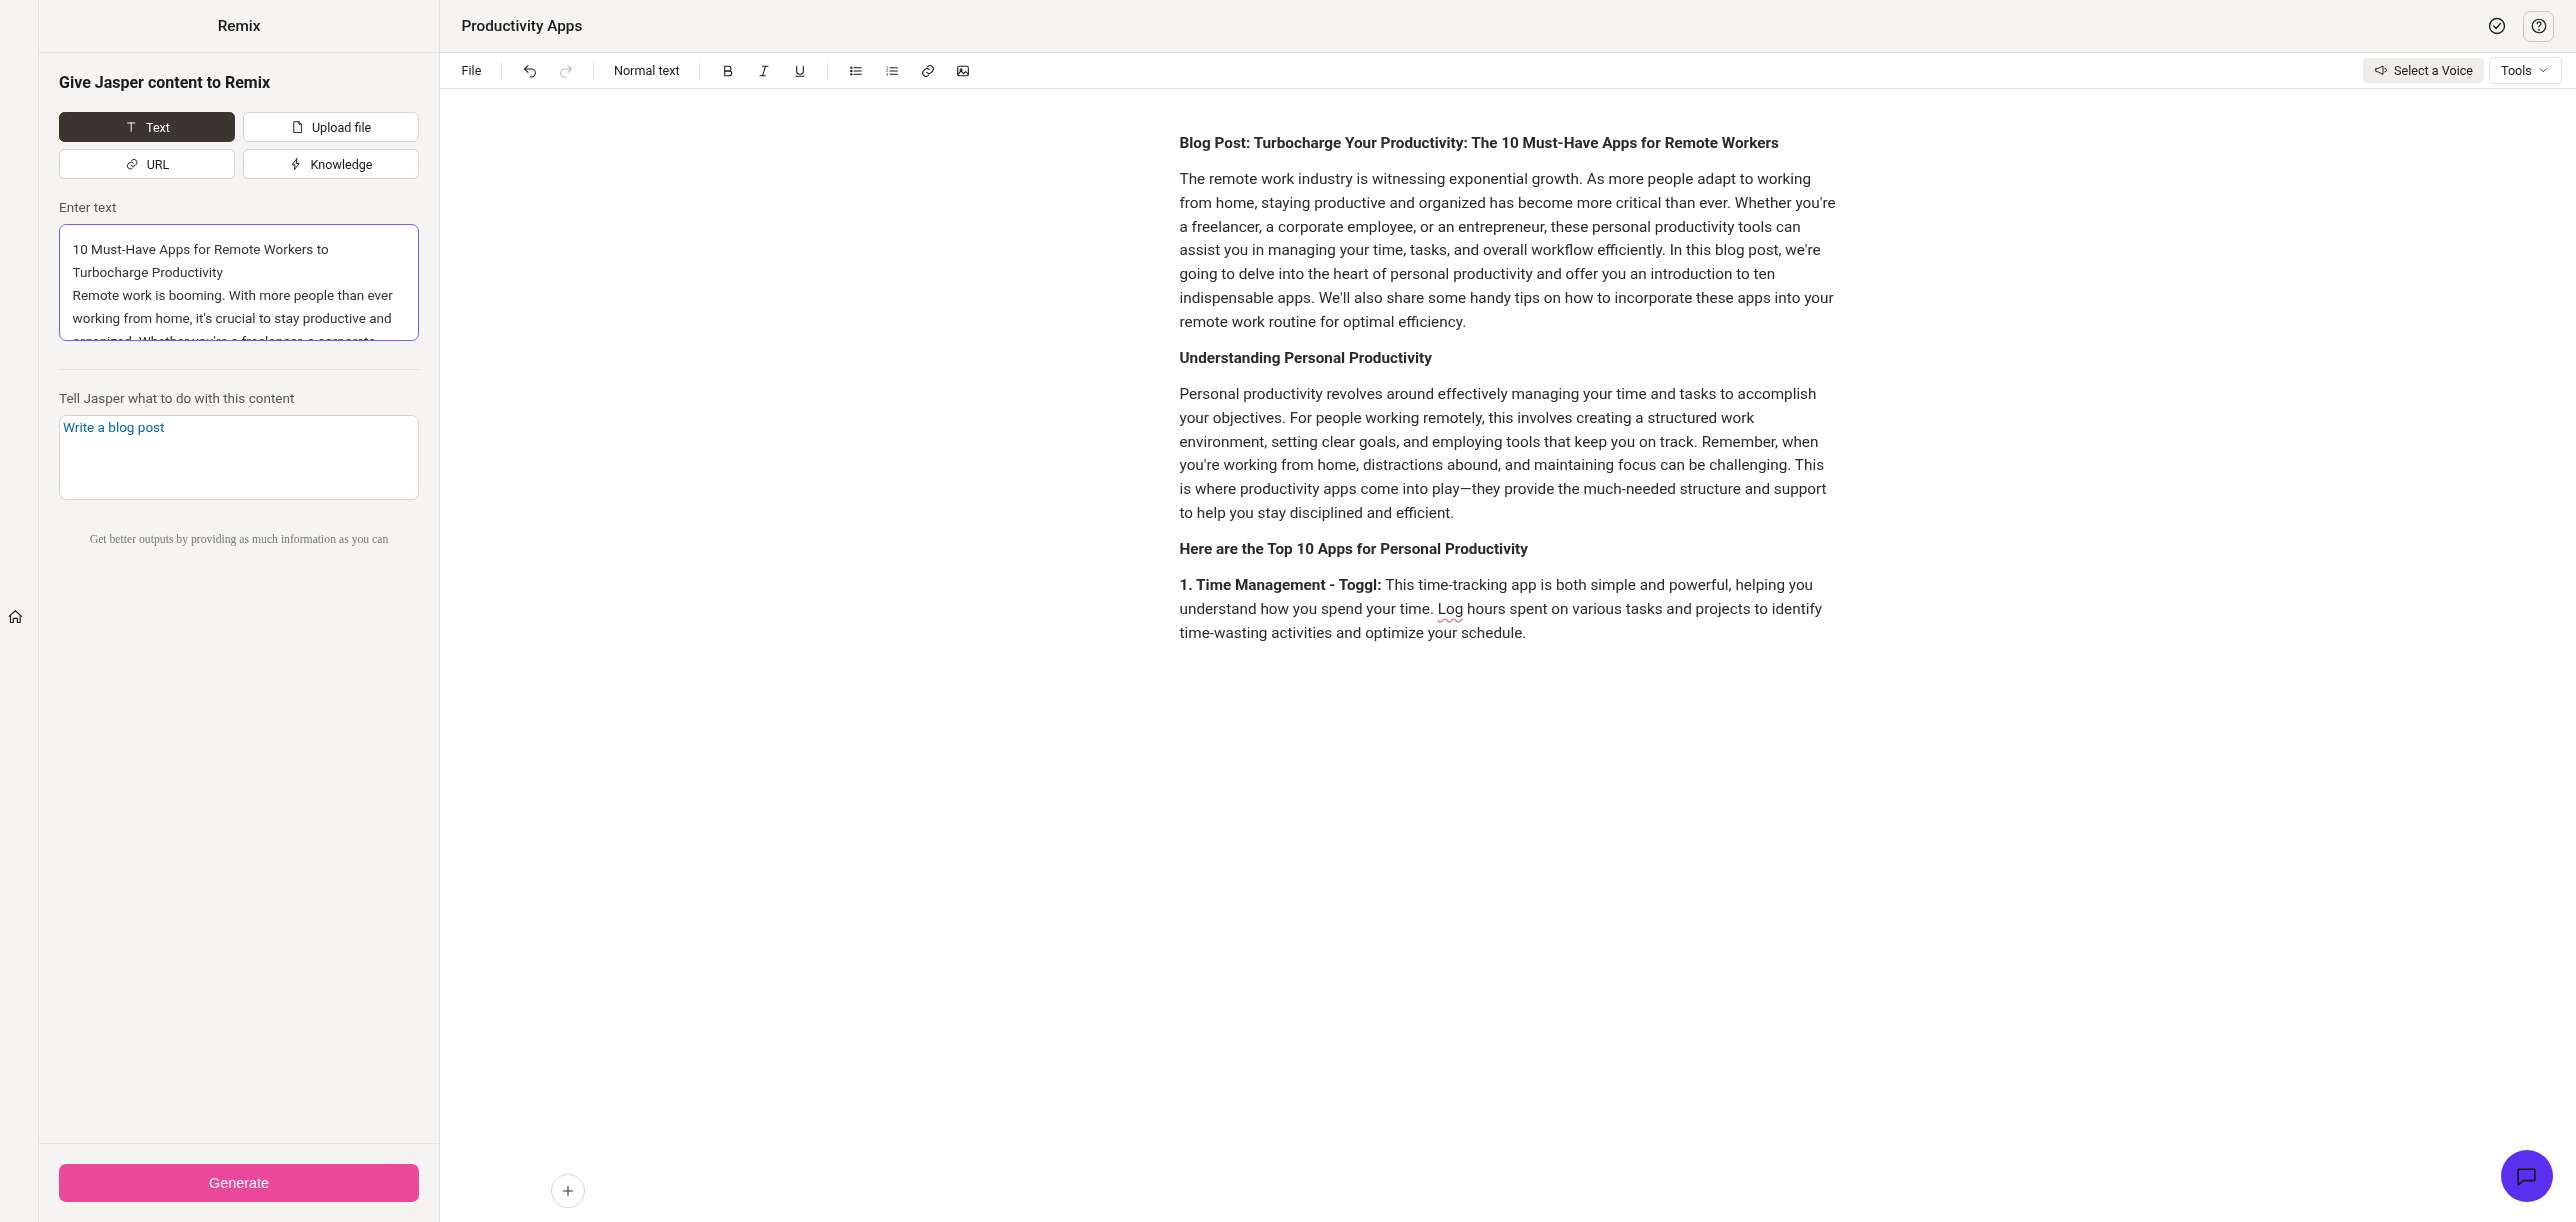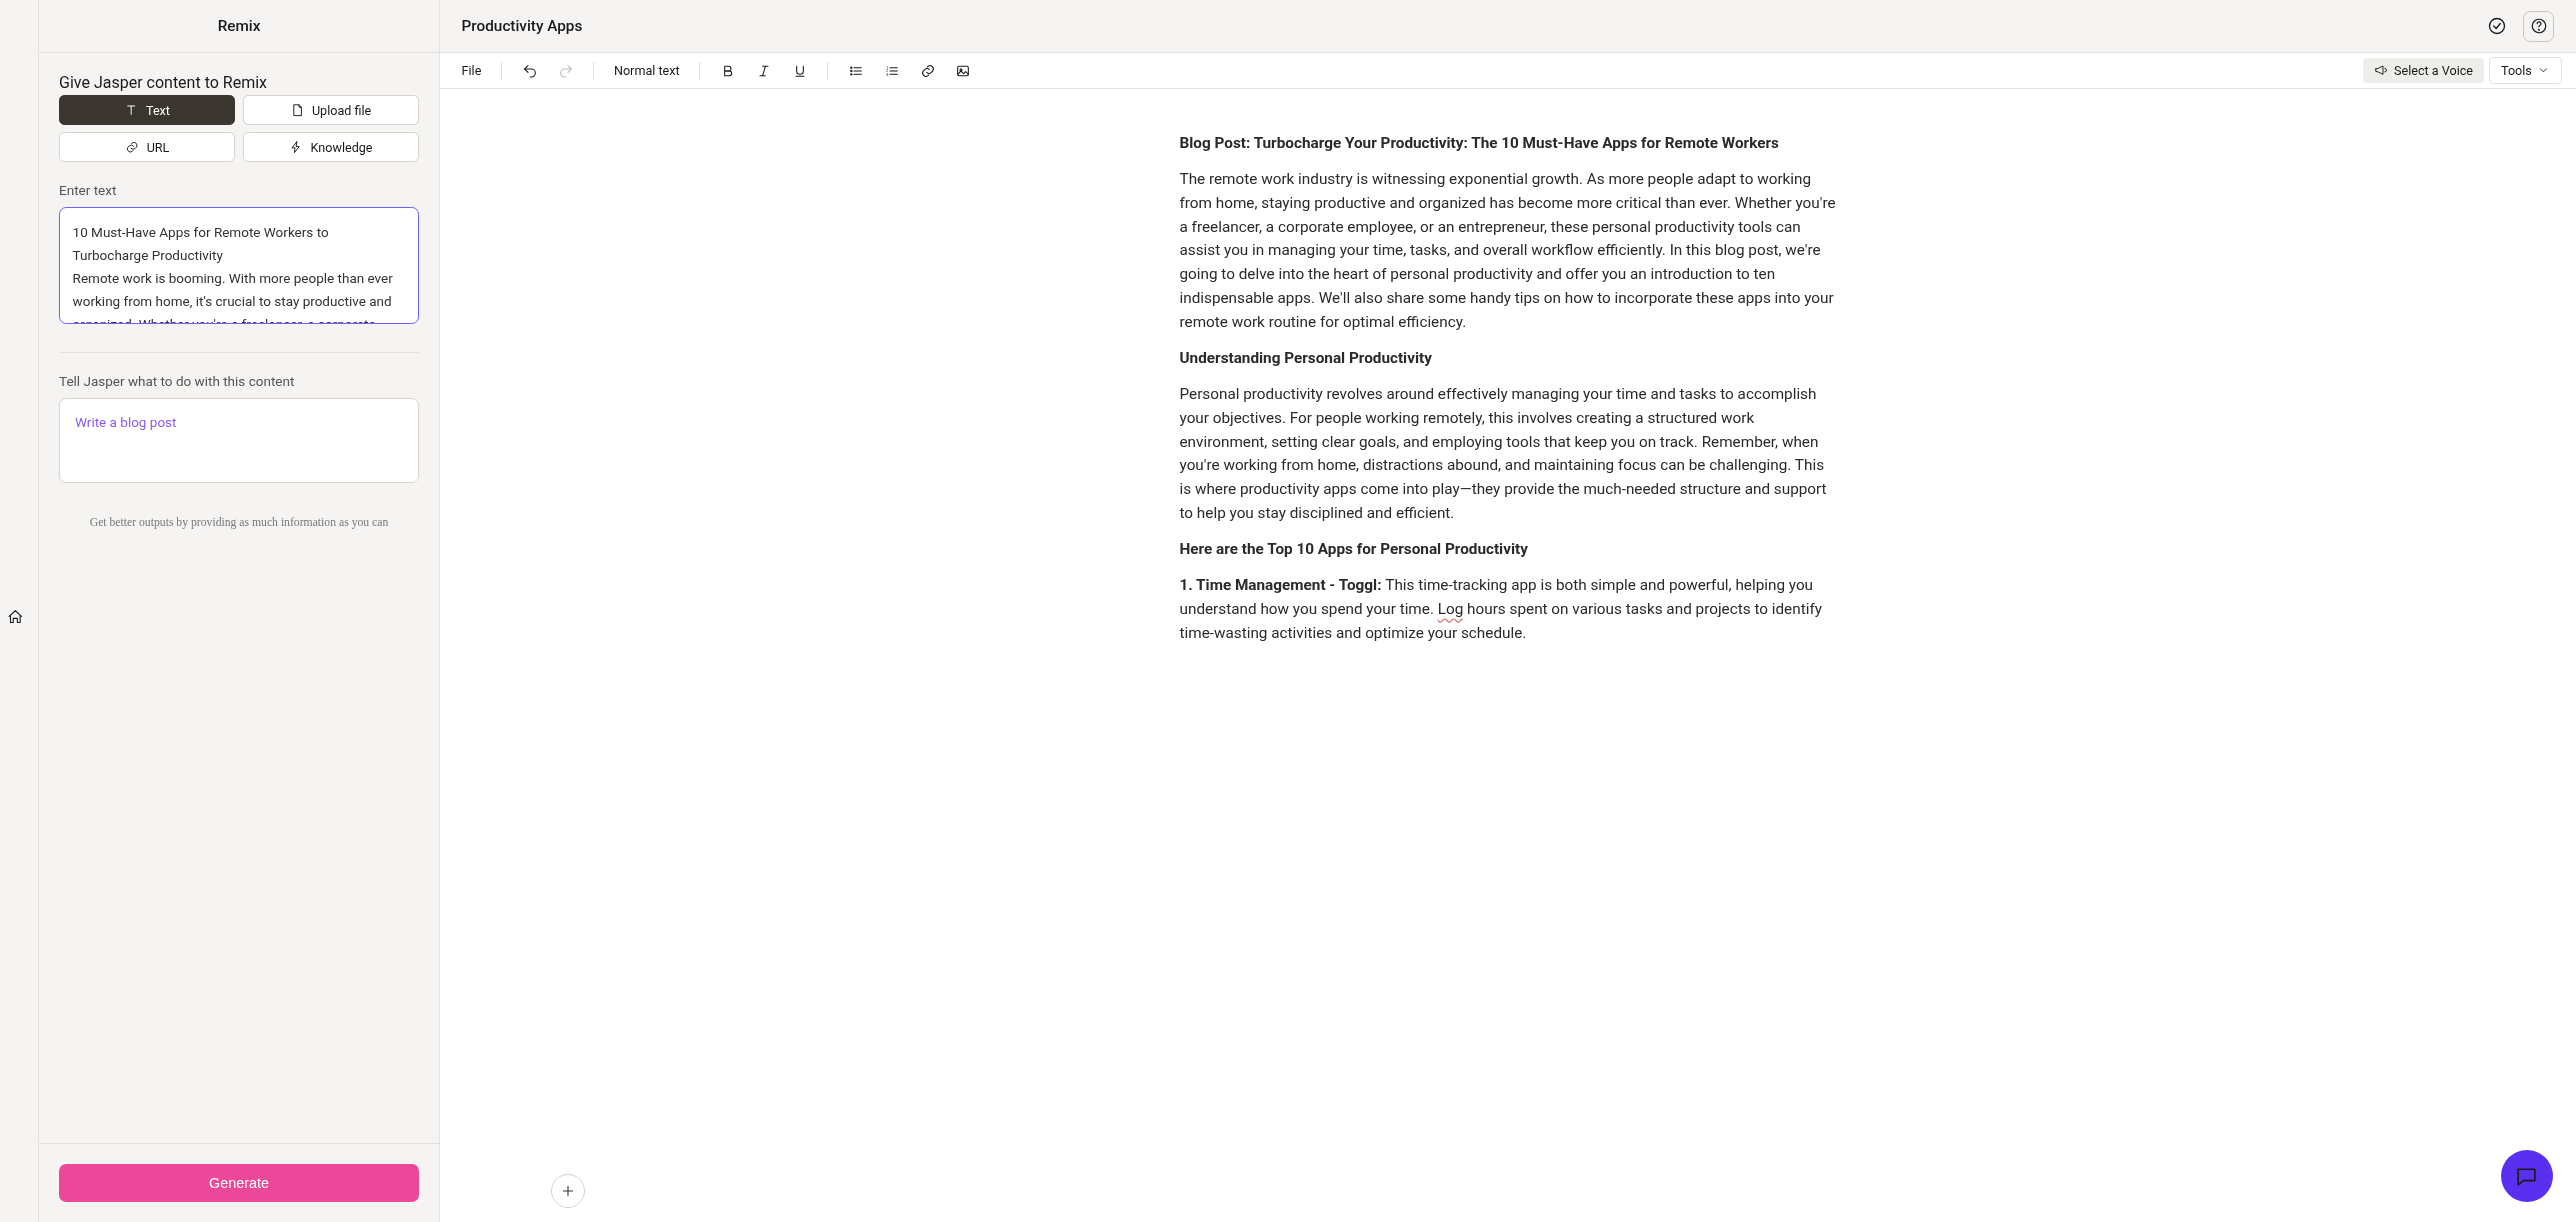--- a/index.html
+++ b/index.html
@@ -10,30 +10,30 @@
 .icon-sidebar { width: 39px; border-right: 0.9px solid #e3e1dd; display: flex; align-items: center; padding-top: 12.6px; gap: 16px; background: #f5f4f2; }
 .icon-sidebar .nav-item { display: flex; flex-direction: column; align-items: center; gap: 3.6px; padding: 7.2px 5.4px; border-radius: 9px; width: 50px; cursor: pointer; }
 .icon-sidebar .nav-item.active { background: #e8e6e2; }
 .icon-sidebar .nav-item .label { font-size: 10px; color: #3a3a3a; }
 .icon-sidebar .home { padding: 7.2px; }
 
 
 .remix-panel { width: 401px; border-right: 0.9px solid #e3e1dd; display: flex; flex-direction: column; background: #f5f4f2; }
 .remix-header { height: 53px; display: flex; align-items: center; justify-content: center; border-bottom: 0.9px solid #e3e1dd; font-size: 15.3px; font-weight: 500; }
 .remix-body { padding: 20px 20px 0 20px; flex: 1; overflow-y: auto; }
-.remix-body h2 { font-size: 16px; font-weight: 400; margin-bottom: 3px; }
+.remix-body h2 { font-size: 16px; font-weight: 700; margin-bottom: 20px; }
 
 .input-type-grid { display: grid; grid-template-columns: 1fr 1fr; gap: 7.2px; margin-bottom: 20px; }
 .type-btn { display: flex; align-items: center; justify-content: center; gap: 7.2px; height: 30px; border-radius: 5.4px; border: 0.9px solid #d6d3cd; background: #fff; font-size: 12.6px; cursor: pointer; }
 .type-btn.active { background: #3a352f; color: #fff; border-color: #3a352f; }
 
 .section-label { font-size: 13.5px; color: #555; margin-bottom: 9px; }
 .text-input { width: 100%; height: 117px; border: 1.8px solid #6a61ff; border-radius: 7.2px; padding: 12.6px; font-size: 13.5px; font-family: inherit; line-height: 1.7; resize: none; outline: none; color: #333; overflow: hidden; }
 .divider { border: none; border-top: 0.9px solid #e3e1dd; margin: 23.4px 0 20px; }
-.instruction-box { width: 100%; height: 85px; border: 0.9px solid #d6d3cd; border-radius: 7.2px; padding: 15px; font-size: 13.5px; font-family: inherit; resize: none; outline: none; color: #8b5cf6; }
+.instruction-box { width: 100%; height: 85px; border: 0.9px solid #d6d3cd; border-radius: 7.2px; padding: 3px; font-size: 13.5px; font-family: inherit; resize: none; outline: none; color: #0369a1; }
 .hint { font-size: 11.7px; color: #777; text-align: center; margin-top: 29px; font-family: Liberation Serif, serif; }
 
 .remix-footer { padding: 20px; border-top: 0.9px solid #e3e1dd; }
 .generate-btn { width: 100%; height: 38px; background: #ec4899; color: #fff; border: none; border-radius: 7.2px; font-size: 14.4px; font-weight: 500; cursor: pointer; }
 
 
 .editor-panel { flex: 1; display: flex; flex-direction: column; background: #f5f4f2; min-width: 0; }
 .editor-header { height: 53px; display: flex; align-items: center; padding: 0 21.6px; border-bottom: 0.9px solid #e3e1dd; gap: 34px; }
 .editor-title { font-size: 15.3px; font-weight: 500; flex: 1; }
 .header-actions { display: flex; gap: 10.8px; align-items: center; }

